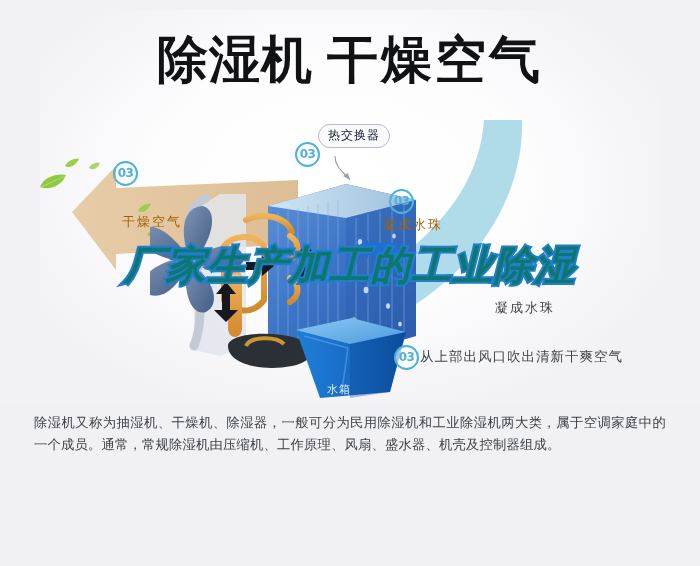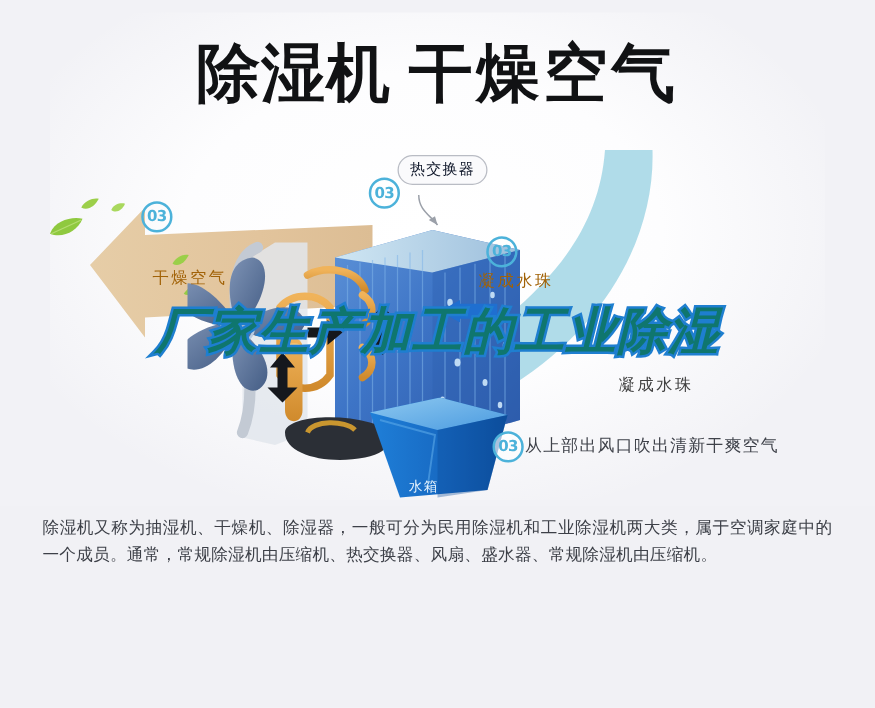--- a/index.html
+++ b/index.html
@@ -315,14 +315,14 @@
   <div class="num solid-bg" style="left:394px;top:345px;">03</div>
   <div class="step-line" style="left:420px;top:348px;">从上部出风口吹出清新干爽空气</div>
 
 </div>
 
 <div class="overlay">
   <span class="ol-line">厂家生产加工的工业除湿</span>
 </div>
 
 <div class="copy">
-  <p>除湿机又称为抽湿机、干燥机、除湿器，一般可分为民用除湿机和工业除湿机两大类，属于空调家庭中的一个成员。通常，常规除湿机由压缩机、热交换器、风扇、盛水器、常规除湿机由压缩机。</p>
+  <p>除湿机又称为抽湿机、干燥机、除湿器，一般可分为民用除湿机和工业除湿机两大类，属于空调家庭中的一个成员。通常，常规除湿机由压缩机、工作原理、风扇、盛水器、机壳及控制器组成。</p>
 </div>
 
 </body></html>

